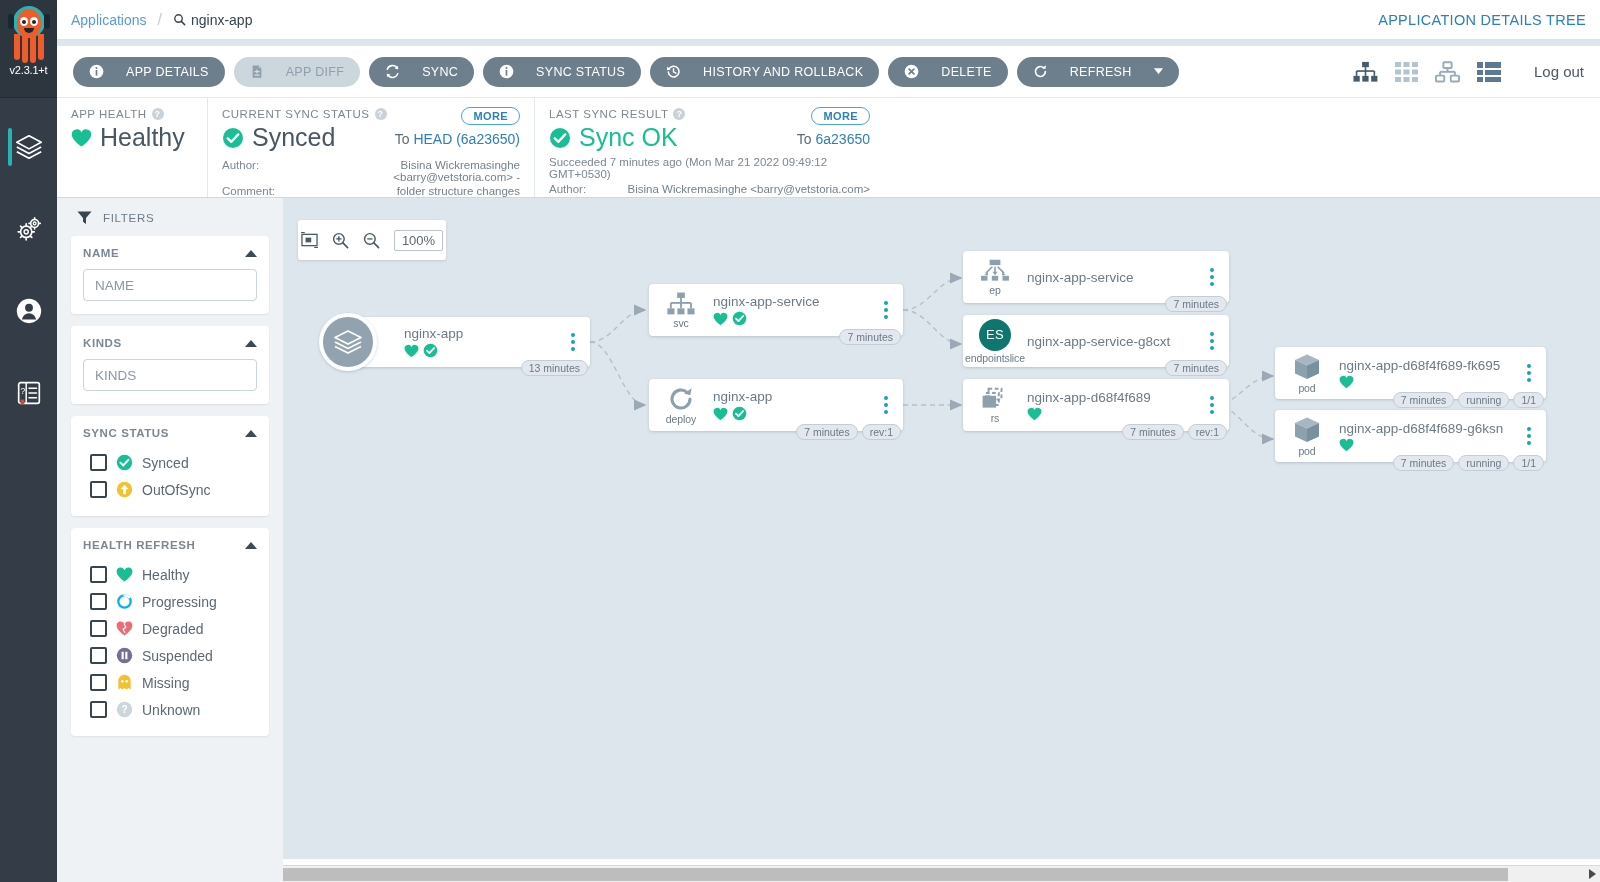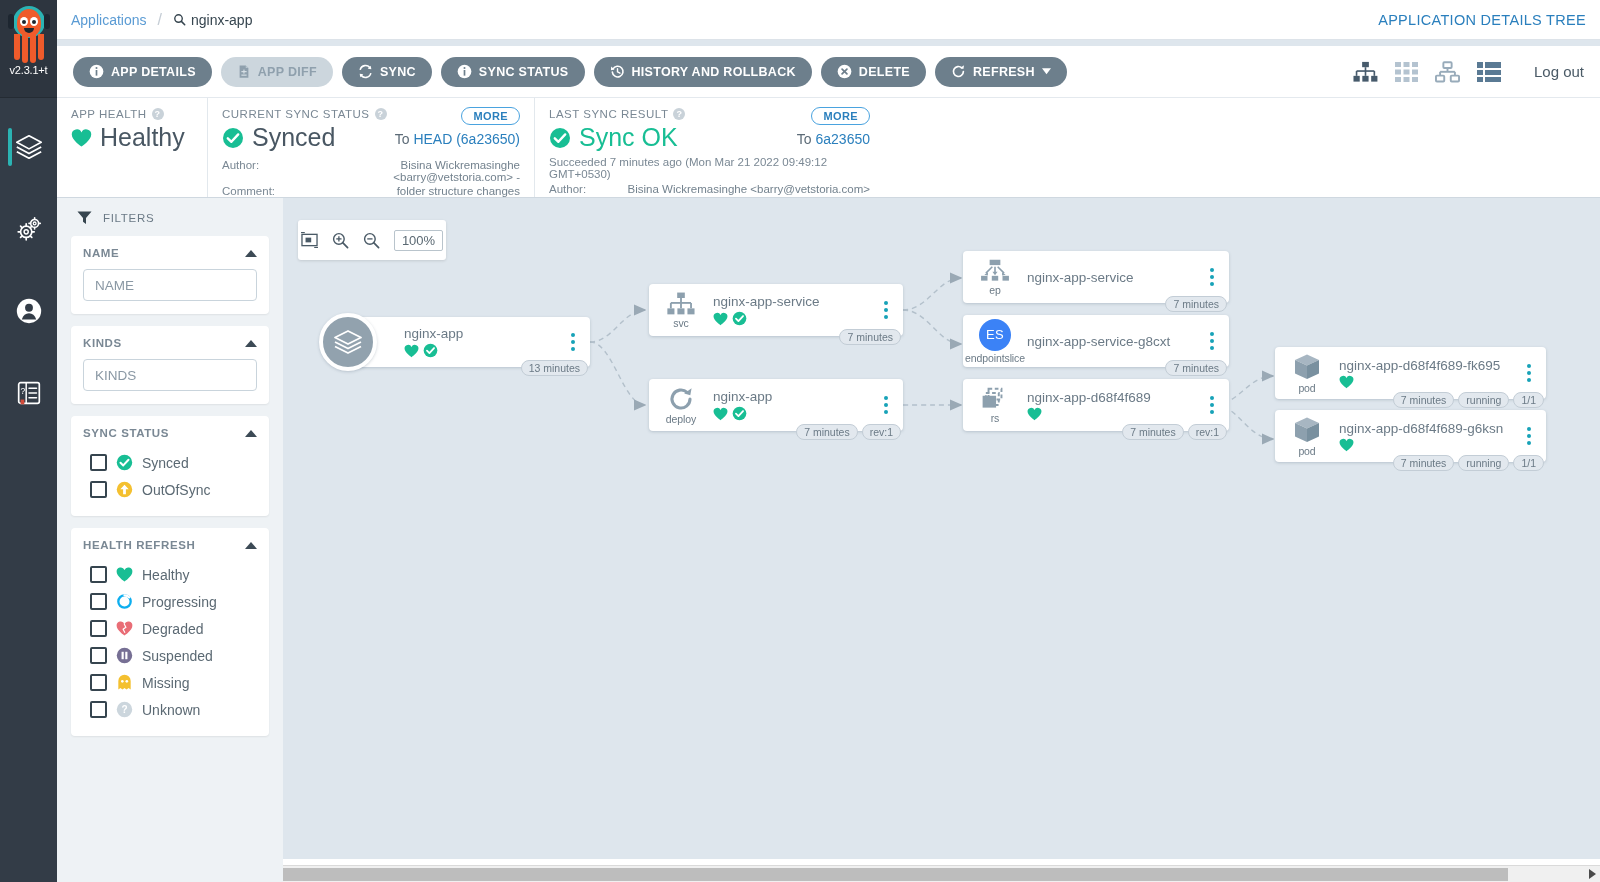--- a/index.html
+++ b/index.html
@@ -92,22 +92,22 @@
   }
 
   
   #actionbar {
     position: absolute; left: 57px; top: 46px; width: 1543px; height: 52px;
     background: #fff; display: flex; align-items: center; padding: 0 16px;
     border-bottom: 1px solid #e4e9ee;
   }
   .abtn {
     height: 30px; border-radius: 15px; background: #6d7f8c; color: #fff;
-    display: inline-flex; align-items: center; gap: 7px;
-    padding: 0 16px; font-size: 12.5px; font-weight: bold;
+    display: inline-flex; align-items: center; gap: 22px;
+    padding: 0 16px; font-size: 12.5px; font-weight: normal;
     letter-spacing: 0.3px; margin-right: 9px; cursor: pointer;
     border: none; white-space: nowrap;
   }
   .abtn.disabled { background: #ccd6dd; color: #8fa0ad; }
   .abtn svg { flex: 0 0 auto; }
   #viewicons {
     margin-left: auto; display: flex; align-items: center; gap: 17px;
   }
   .vicon { cursor: pointer; display: flex; align-items: center; }
   #logout {
@@ -238,21 +238,21 @@
     background: #e2e8ee; border: 1px solid #c3cdd6; border-radius: 9px;
     font-size: 10.5px; color: #6b7a86; padding: 1px 7px; white-space: nowrap;
   }
   .approot {
     position: absolute; width: 58px; height: 58px; border-radius: 50%;
     background: #92a2ae; border: 4px solid #fff; display: flex;
     align-items: center; justify-content: center; z-index: 3;
     box-shadow: 0 1px 3px rgba(70,90,110,.25);
   }
   .escircle {
-    width: 32px; height: 32px; border-radius: 50%; background: #3b82f6;
+    width: 32px; height: 32px; border-radius: 50%; background: #0f766e;
     color: #fff; font-size: 13px; display: flex; align-items: center;
     justify-content: center; letter-spacing: 0.3px;
   }
   #edges { position: absolute; left: 0; top: 0; width: 1317px; height: 684px; }
 
   
   #hscroll {
     position: absolute; left: 283px; bottom: 0; width: 1317px; height: 17px;
     background: #f0f0f0; border-top: 1px solid #dadada;
   }

